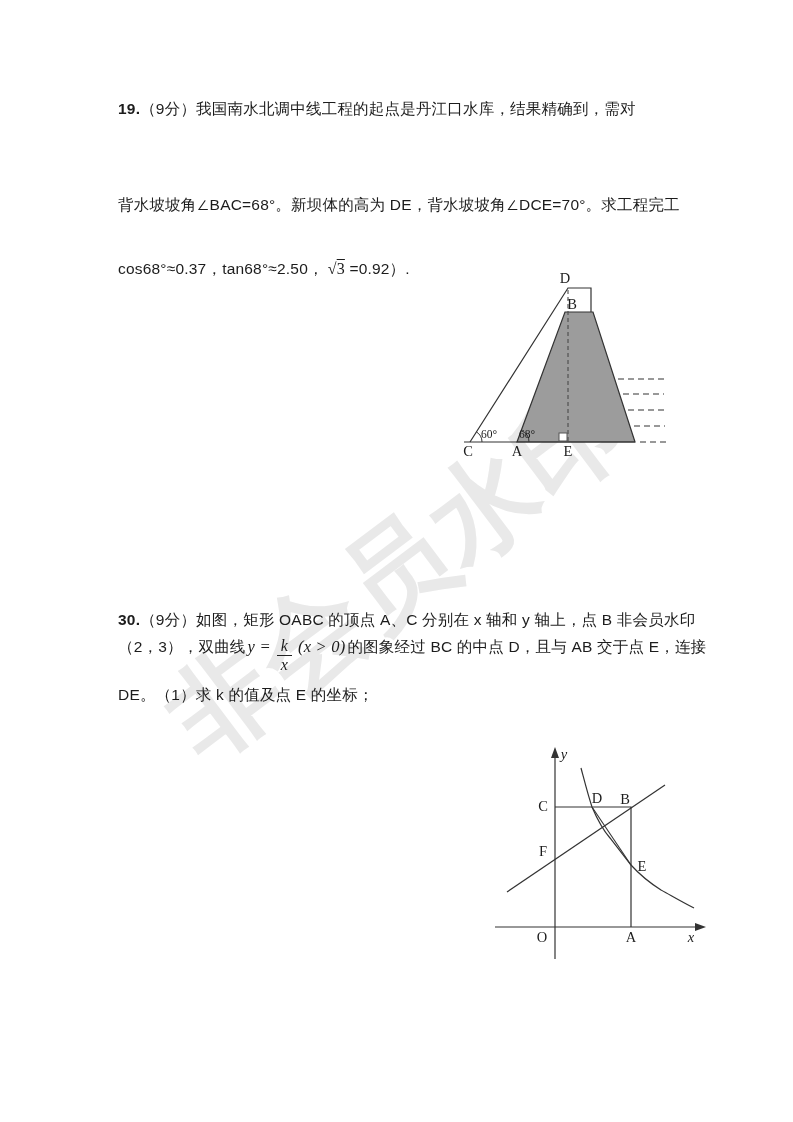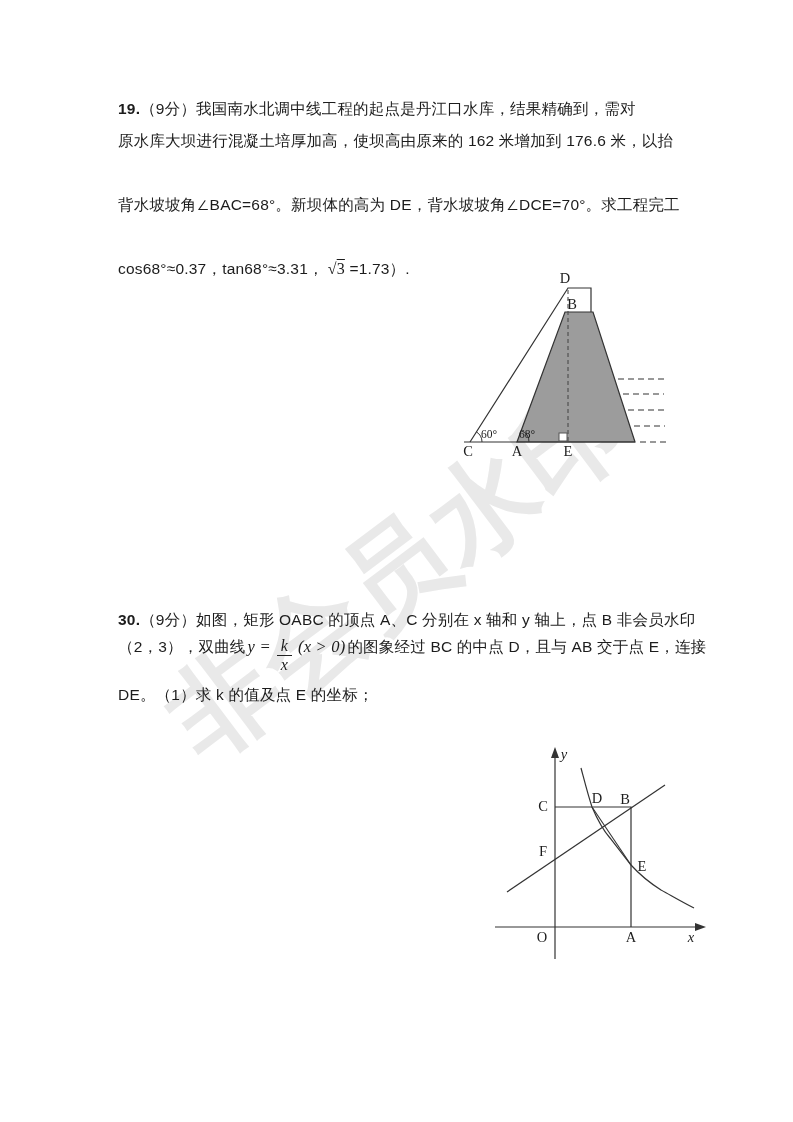--- a/index.html
+++ b/index.html
@@ -28,24 +28,23 @@
 </head>
 <body>
 
 <div class="page">
 
   <div class="wm">非会员水印</div>
 
   <div class="tline" style="top:99px">
     <span class="pnum">19.</span><span>（9分）我国南水北调中线工程的起点是丹江口水库，结果精确到，需对</span>
   </div>
-  <div class="tline" style="top:131px">原水库大坝进行混凝土培厚加高，使坝高由原来的 162 米增加到 176.6 米，以抬</div>
   <div class="tline" style="top:195px">背水坡坡角∠BAC=68°。新坝体的高为 DE，背水坡坡角∠DCE=70°。求工程完工</div>
   <div class="tline" style="top:259px">
-    <span>cos68°≈0.37，tan68°≈3.31，</span><span class="sqrt"><span>√</span><span class="rad">3</span></span><span> =1.73）.</span>
+    <span>cos68°≈0.37，tan68°≈2.50，</span><span class="sqrt"><span>√</span><span class="rad">3</span></span><span> =0.92）.</span>
   </div>
 
   <svg class="fig" style="left:440px;top:270px" width="260" height="195" viewBox="0 0 260 195">
 
     <path d="M30,172 L128,18 L151,18 L151,42" fill="none" stroke="#333" stroke-width="1.2"></path>
 
     <polygon points="125,42 153,42 195,172 77,172" fill="#9c9c9c" stroke="#333" stroke-width="1.2"></polygon>
 
     <line x1="24" y1="172" x2="195" y2="172" stroke="#333" stroke-width="1.2"></line>
 

